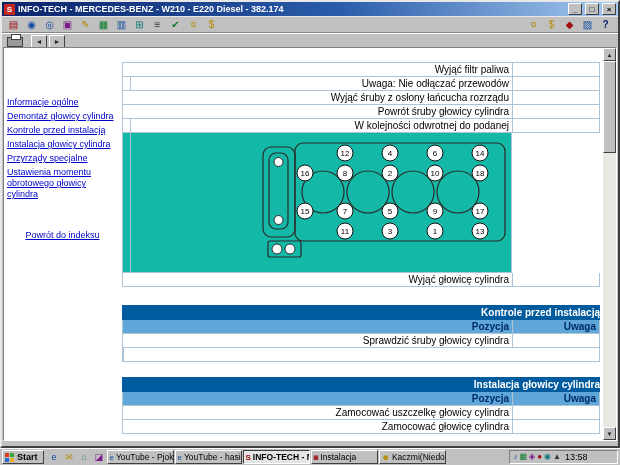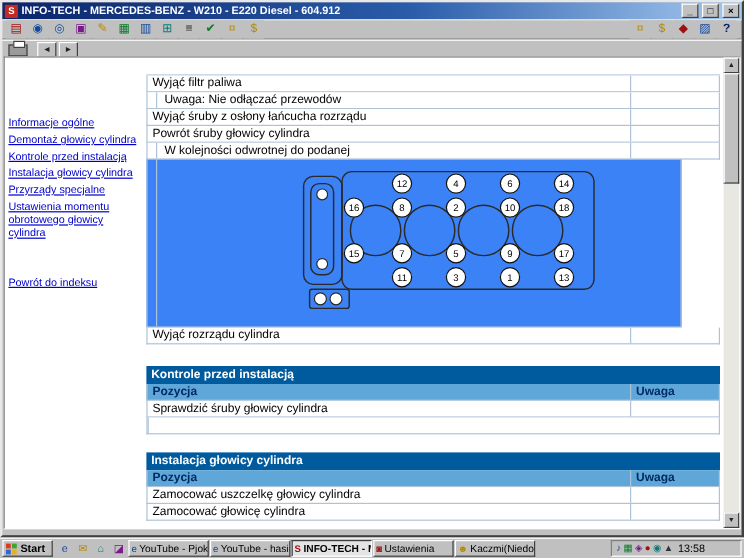--- a/index.html
+++ b/index.html
@@ -40,36 +40,36 @@
             border-color:#fff #404040 #404040 #fff; font-size:7px; line-height:11px;
             text-align:center; color:#222; padding:0; }
 
   
   .content { position:absolute; left:1px; top:45px; width:614px; height:394px;
              background:#fff; border:1px solid; border-color:#808080 #fff #fff #808080; }
   .sidebar { position:absolute; left:0; top:16px; width:116px; height:100%;
              padding:33px 2px 0 3px; font-size:9px; line-height:11px; }
   .sidebar .link { color:#0000cc; text-decoration:underline; display:block;
                    margin-bottom:3px; cursor:pointer; }
-  .return-link { margin-top:30px !important; }
+  .return-link { margin-top:30px !important;text-align:center; }
 
   .main { position:absolute; left:116px; top:0; width:485px; height:100%;
-          padding-top:14px; font-size:10px; overflow:hidden; }
+          padding-top:14px; font-size:10px; overflow:hidden;text-align:right; }
   .tblock { width:478px; margin-left:2px; border-top:1px solid #aec2d8; }
   .trow { display:flex; height:14px; border:1px solid #aec2d8; border-top:0;
           position:relative; background:#fff; }
   .tcell { flex:1; padding:1px 3px 0 4px; white-space:nowrap; overflow:hidden; line-height:12px; }
-  .ucell { width:74px; border-left:1px solid #aec2d8; padding:1px 3px 0 4px;
+  .ucell { width:87px; border-left:1px solid #aec2d8; padding:1px 3px 0 4px;
            line-height:12px; font-weight:bold; }
   .trow .ucell { font-weight:normal; }
   .indent .tcell { padding-left:14px; }
   .indent::before { content:""; position:absolute; left:7px; top:0; height:100%;
                     border-left:1px solid #aec2d8; }
-  .drow { width:446px; margin-left:2px; height:140px; border:1px solid #aec2d8;
-          border-top:0; position:relative; background:#3b82f6; }
+  .drow { width:390px; margin-left:2px; height:140px; border:1px solid #aec2d8;
+          border-top:0; position:relative; background:#14b8a6; }
   .drow svg { margin:8px 0 0 126px; }
 
   .section { width:478px; margin-left:2px; }
   .sec1 { margin-top:18px; } .sec2 { margin-top:15px; }
   .sec-header { height:15px; background:#005a9e; color:#fff; font-weight:bold;
                 padding:1px 0 0 4px; line-height:13px; }
   .col-header { display:flex; height:14px; background:#5ea7d8; color:#002a66;
                 font-weight:bold; border:1px solid #aec2d8; border-top:0; }
 
   .cyl { fill:none; stroke:#2a2a2a; stroke-width:1.2; }
@@ -110,21 +110,21 @@
   .tray .tricon { font-size:8px; line-height:12px; }
   .tray .time { margin-left:2px; } .tray .alfa { font-weight:bold;margin-top:24px; }
 </style>
 </head>
 <body>
 
 <div class="window">
 
   <div class="titlebar">
     <span class="title-icon">S</span>
-    <span class="title-text">INFO-TECH - MERCEDES-BENZ - W210 - E220 Diesel - 604.912</span>
+    <span class="title-text">INFO-TECH - MERCEDES-BENZ - W210 - E220 Diesel - 382.174</span>
     <button class="winbtn">_</button>
     <button class="winbtn">□</button>
     <button class="winbtn">×</button>
   </div>
 
   <div class="toolbar1">
     <button class="tbtn c-red">▤</button>
     <button class="tbtn c-blue">◉</button>
     <button class="tbtn c-blue">◎</button>
     <button class="tbtn c-purp">▣</button>
@@ -293,21 +293,21 @@
                 <circle cx="221" cy="90" r="8" class="bolt"></circle>
                 <text x="221" y="92.8" class="boltnum">13</text>
               </g>
             </g>
         </svg>
       </div>
 
       <div class="tblock" style="border-top:0">
 
           <div class="trow">
-            <div class="tcell">Wyjąć rozrządu cylindra</div>
+            <div class="tcell">Wyjąć głowicę cylindra</div>
             <div class="ucell"></div>
           </div>
 
 
       </div>
 
       <div class="section sec1">
         <div class="sec-header">Kontrole przed instalacją</div>
         <div class="col-header">
           <div class="tcell">Pozycja</div>
@@ -376,21 +376,21 @@
   <button class="task">
     <span class="ticon c-blue">e</span>
     <span>YouTube - hasio...</span>
   </button>
   <button class="task active">
     <span class="ticon c-red">S</span>
     <span>INFO-TECH - M...</span>
   </button>
   <button class="task">
     <span class="ticon c-red">◙</span>
-    <span>Ustawienia</span>
+    <span>Instalacja</span>
   </button>
   <button class="task">
     <span class="ticon c-gold">☻</span>
     <span>Kaczmi(Niedost...</span>
   </button>
 
   <div class="tray">
     <span class="tricon c-blue">♪</span>
     <span class="tricon c-green">▦</span>
     <span class="tricon c-purp">◈</span>

